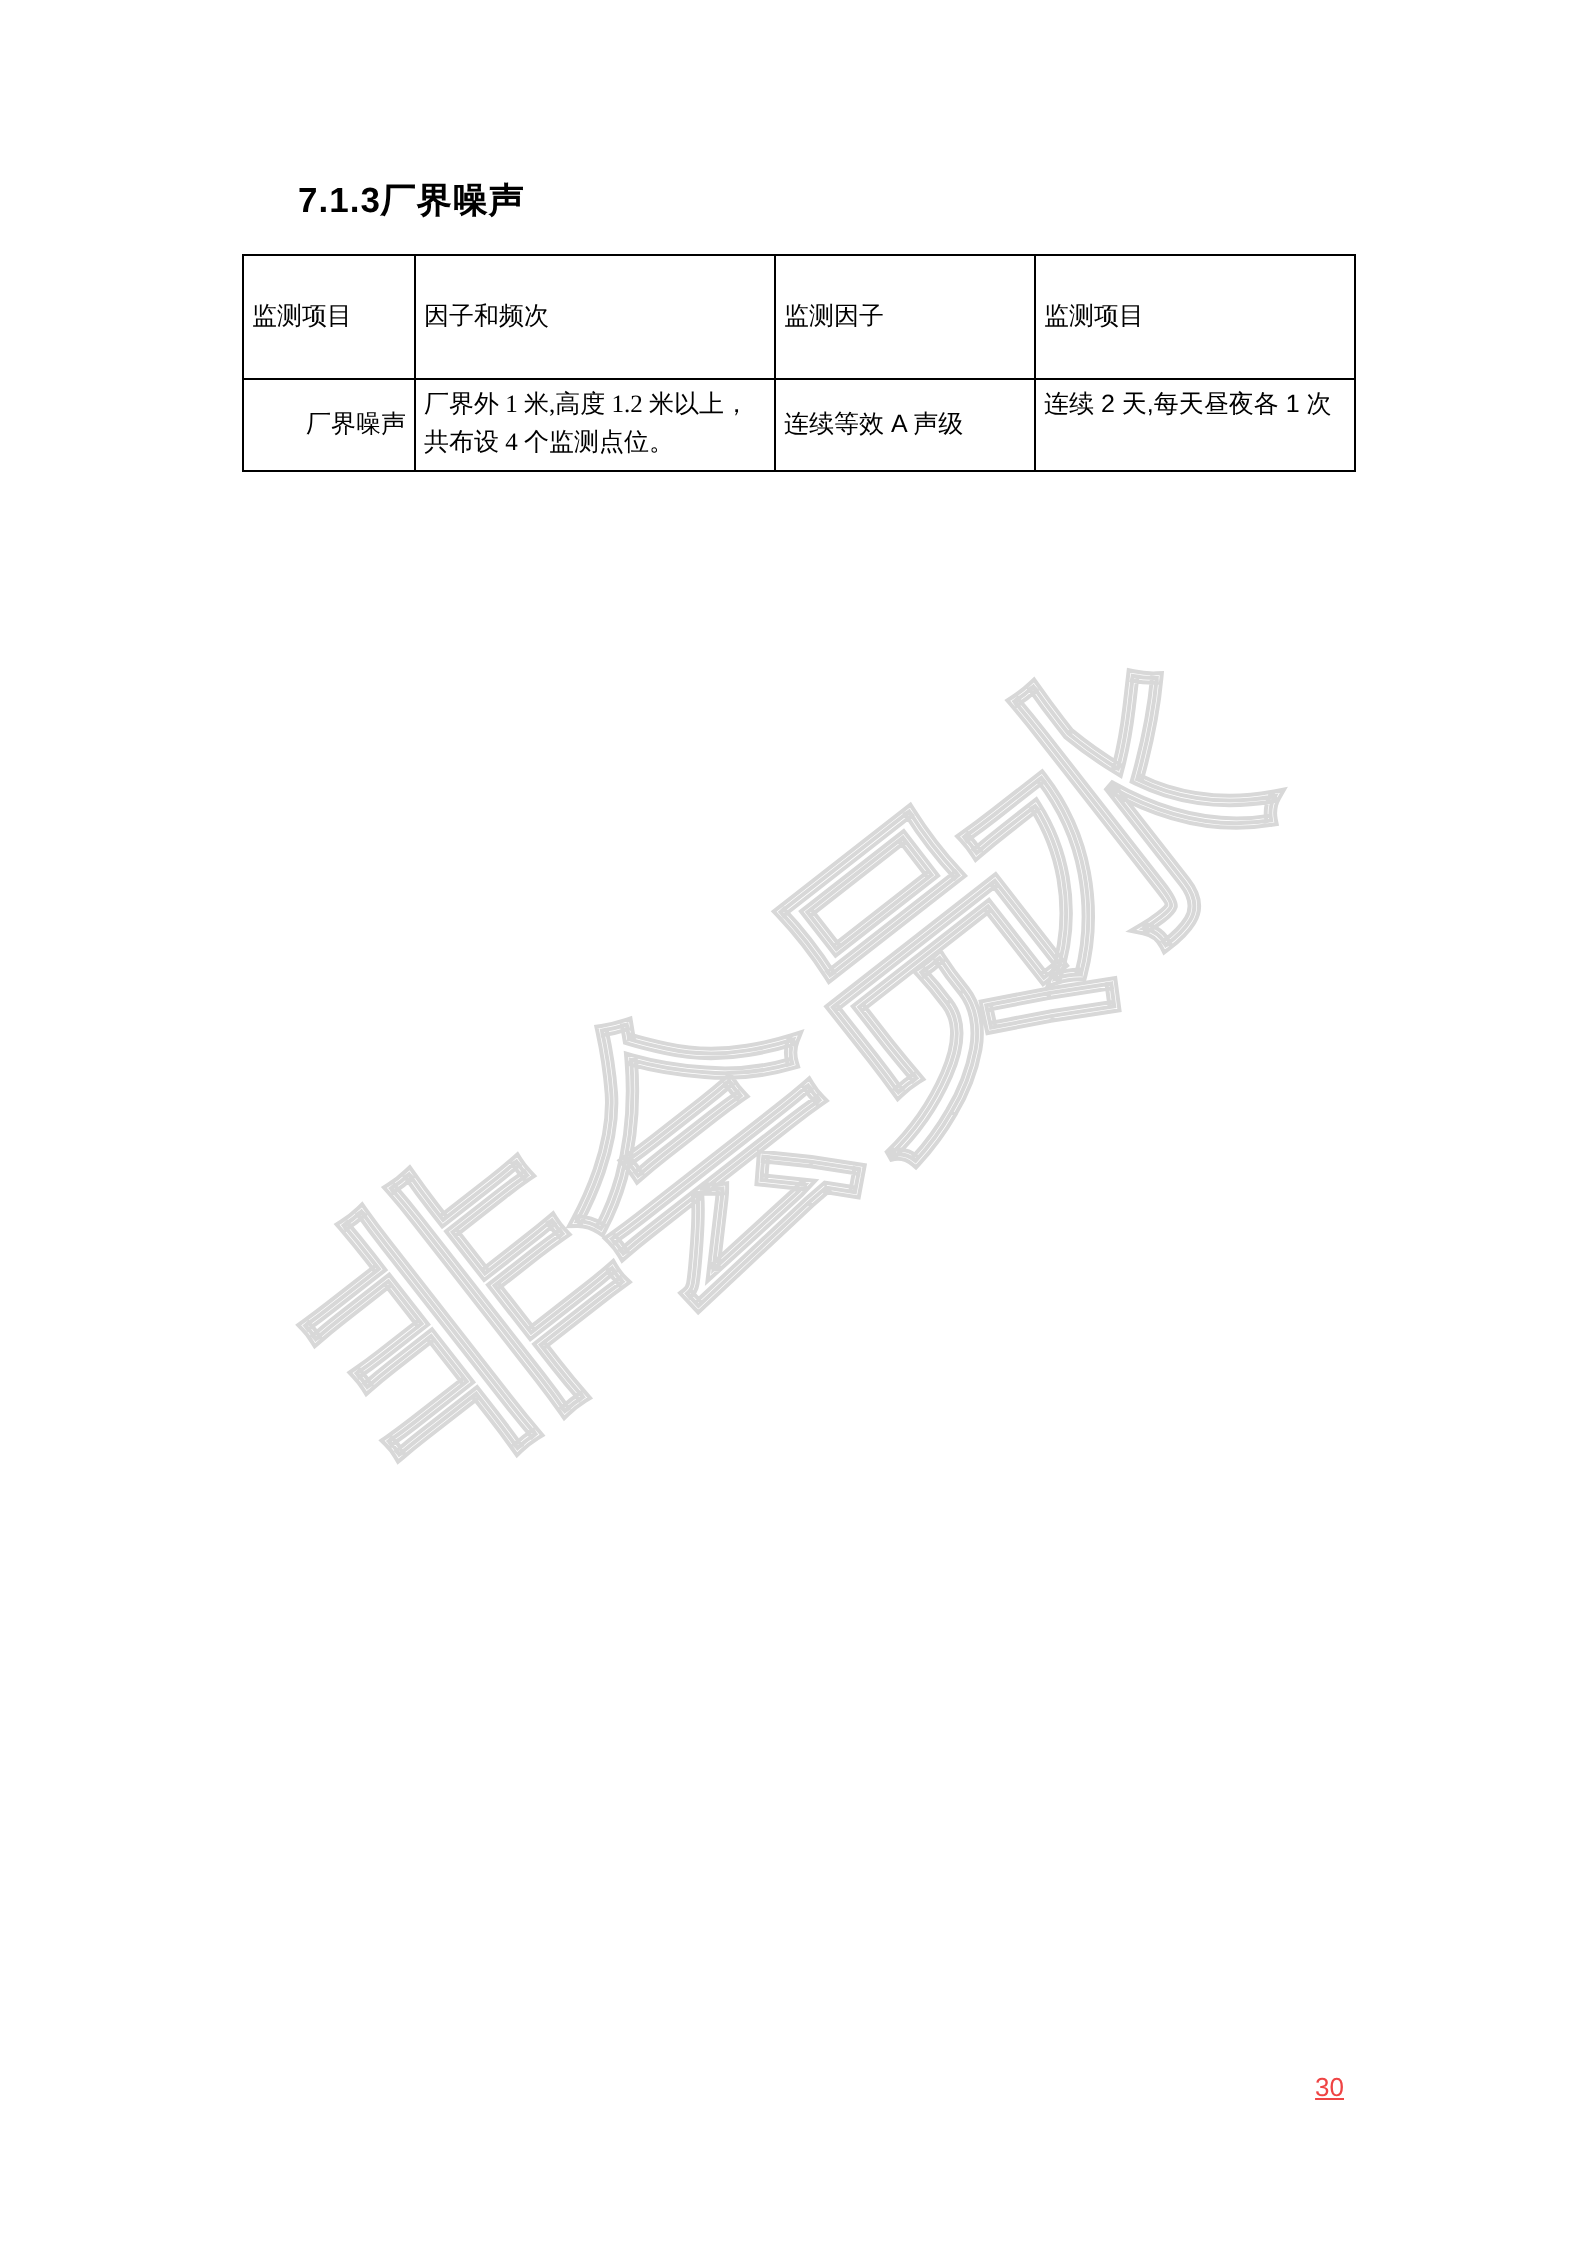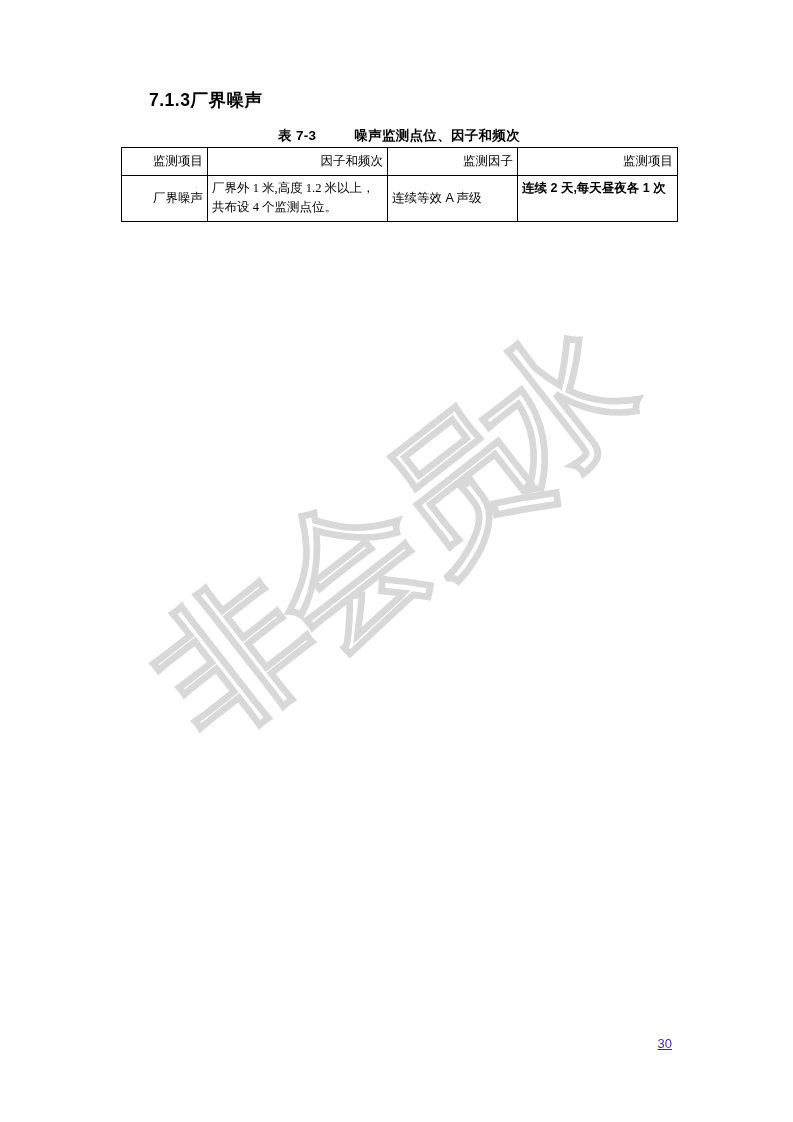--- a/index.html
+++ b/index.html
@@ -59,39 +59,38 @@
   }
   table.monitor th,
   table.monitor td {
     border: 1px solid #000;
     font-size: 12.5px;
     padding: 3px 4px;
     vertical-align: top;
     line-height: 1.55;
   }
   table.monitor th {
-    text-align: right;
+    text-align: left;
     font-weight: normal;
-    padding: 4px 4px;
+    padding: 21px 4px;
   }
   table.monitor td.c1 {
     text-align: right;
     vertical-align: middle;
   }
   table.monitor td.c2 {
     text-align: left;
     font-family: Liberation Serif, serif;
   }
   table.monitor td.c3 {
     text-align: left;
     vertical-align: middle;
   }
   table.monitor td.c4 {
     text-align: left;
-    font-weight: bold;
   }
   col.w1 { width: 86px; }
   col.w2 { width: 180px; }
   col.w3 { width: 130px; }
   col.w4 { width: 160px; }
 
   .watermark {
     position: absolute;
     left: 150px;
     top: 370px;
@@ -114,44 +113,41 @@
   .wm1 { left: 10px;  top: 210px; }
   .wm2 { left: 122px; top: 123px; }
   .wm3 { left: 236px; top: 42px; }
   .wm4 { left: 330px; top: -40px; }
 
   .page-number {
     position: absolute;
     right: 121px;
     top: 1036px;
     font-size: 13px;
-    color: #4c1d95;
+    color: #ef4444;
     text-decoration: underline;
   }
 </style>
 </head>
 <body>
 
 <div class="page">
 
   <div class="watermark">
     <span class="wm1">非</span>
     <span class="wm2">会</span>
     <span class="wm3">员</span>
     <span class="wm4">水</span>
   </div>
 
   <div class="content">
 
     <h3 class="heading">7.1.3厂界噪声</h3>
 
 
-    <div class="table-caption">
-      <span class="cap-num">表 7-3</span><span>噪声监测点位、因子和频次</span>
-    </div>
 
     <table class="monitor">
       <colgroup>
         <col class="w1">
           <col class="w2">
           <col class="w3">
           <col class="w4">
       </colgroup>
       <thead>
         <tr>

